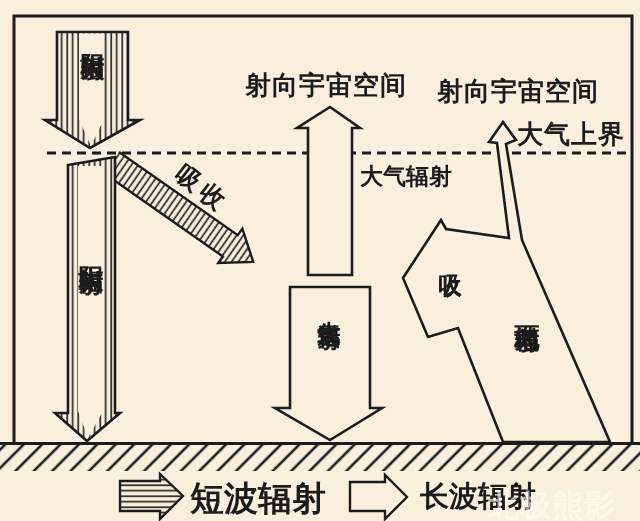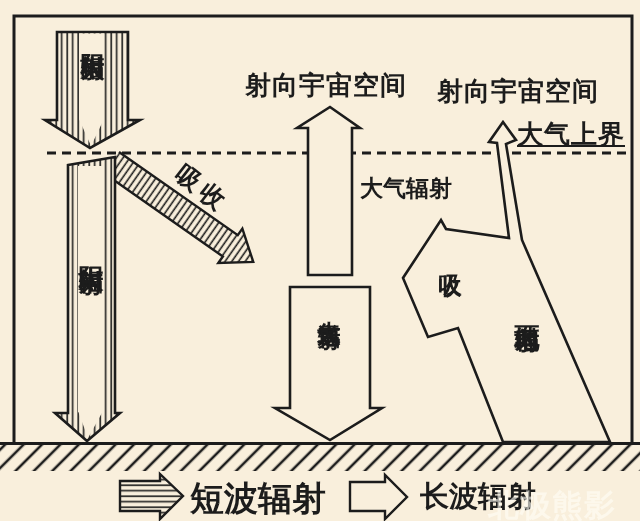--- a/index.html
+++ b/index.html
@@ -80,23 +80,23 @@
   <div class="lbl vtext" style="left:79px;top:36px;font-size:24px;">太阳辐射</div>
 
   <div class="lbl vtext" style="left:77px;top:245px;font-size:25px;letter-spacing:2px;">太阳辐射</div>
 
   <div class="lbl" style="left:172px;top:176px;font-size:25px;letter-spacing:5px;transform:rotate(38deg);transform-origin:center;">吸收</div>
 
   <div class="lbl" style="left:245px;top:72px;font-size:26px;letter-spacing:1px;">射向宇宙空间</div>
 
   <div class="lbl" style="left:437px;top:78px;font-size:26px;letter-spacing:1px;">射向宇宙空间</div>
 
-  <div class="lbl" style="left:517px;top:121px;font-size:26px;letter-spacing:1px;text-decoration:underline;">大气上界</div>
+  <div class="lbl" style="left:517px;top:121px;font-size:26px;letter-spacing:1px;">大气上界</div>
 
-  <div class="lbl" style="left:360px;top:176px;font-size:23px;">大气辐射</div>
+  <div class="lbl" style="left:360px;top:164px;font-size:23px;">大气辐射</div>
 
   <div class="lbl vtext" style="left:317px;top:302px;font-size:23px;letter-spacing:1.5px;">大气逆辐射</div>
 
   <div class="lbl vtext" style="left:438px;top:256px;font-size:23px;letter-spacing:1px;">吸收</div>
 
   <div class="lbl vtext" style="left:513px;top:305px;font-size:25px;letter-spacing:1px;">地面辐射</div>
 
   <div class="lbl" style="left:190px;top:480px;font-size:34px;">短波辐射</div>
 
   <div class="lbl" style="left:420px;top:481px;font-size:29px;">长波辐射</div>

